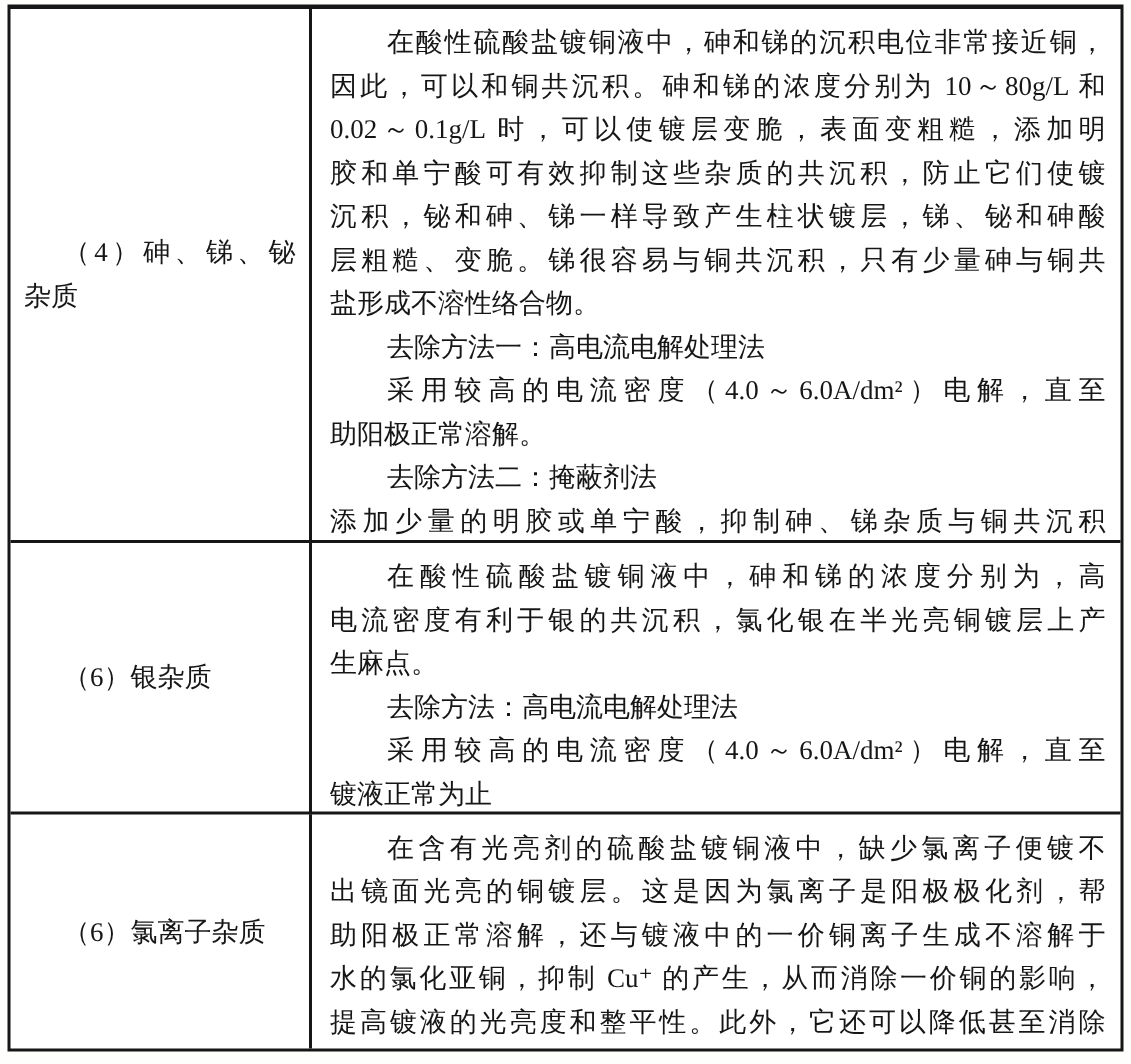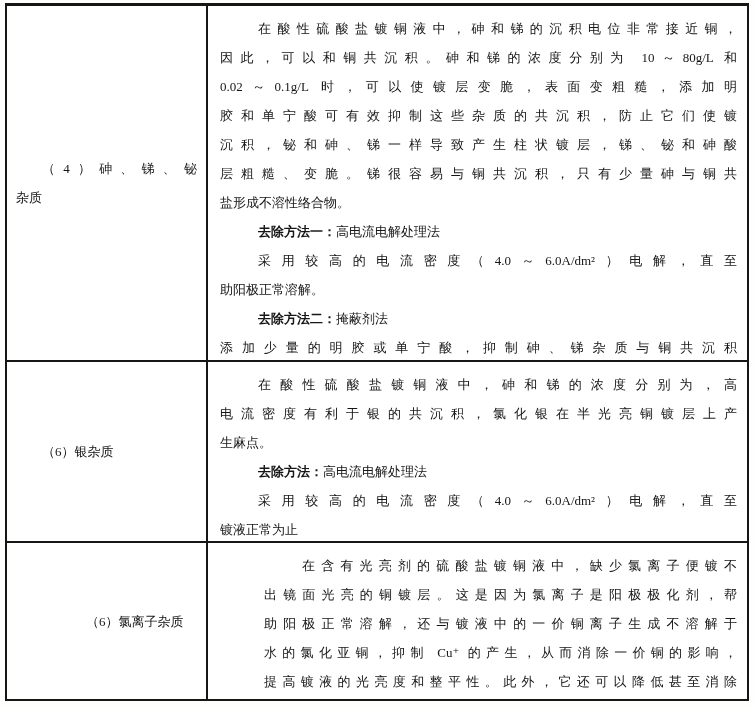--- a/index.html
+++ b/index.html
@@ -24,41 +24,41 @@
     display: grid;
     grid-template-columns: 201px 1fr;
     grid-template-rows: 356px 181px 1fr;
   }
   .cell {
     box-sizing: border-box;
     border-bottom: 2px solid #161616;
     overflow: hidden;
     color: #161616;
     font-family: "Liberation Serif", "DejaVu Serif", serif;
-    font-size: 13px;
+    font-size: 18px;
     line-height: 29px;
   }
-  .cell.lastrow { border-bottom: none; margin-left: 44px; }
+  .cell.lastrow { border-bottom: none; }
   .lbl {
     border-right: 2px solid #161616;
     display: flex;
     flex-direction: column;
     justify-content: center;
     padding: 16px 9px;
   }
   .cnt { padding: 8px 10px 0 12px; }
   .line {
     text-align: justify;
     text-align-last: justify;
     min-height: 29px;
   }
   .line.end { text-align-last: left; }
   .cnt .line.ind { text-indent: 38px; }
   .lbl .line.ind { text-indent: 26px; }
-  .line b { font-weight: bold; }
+  .line b { font-weight: normal; }
 </style>
 </head>
 <body>
 
 <div class="page">
   <div class="tbl" id="tbl">
       <div class="cell lbl">
         <div class="line ind">（4）砷、锑、铋</div>
         <div class="line end">杂质</div>
       </div>

